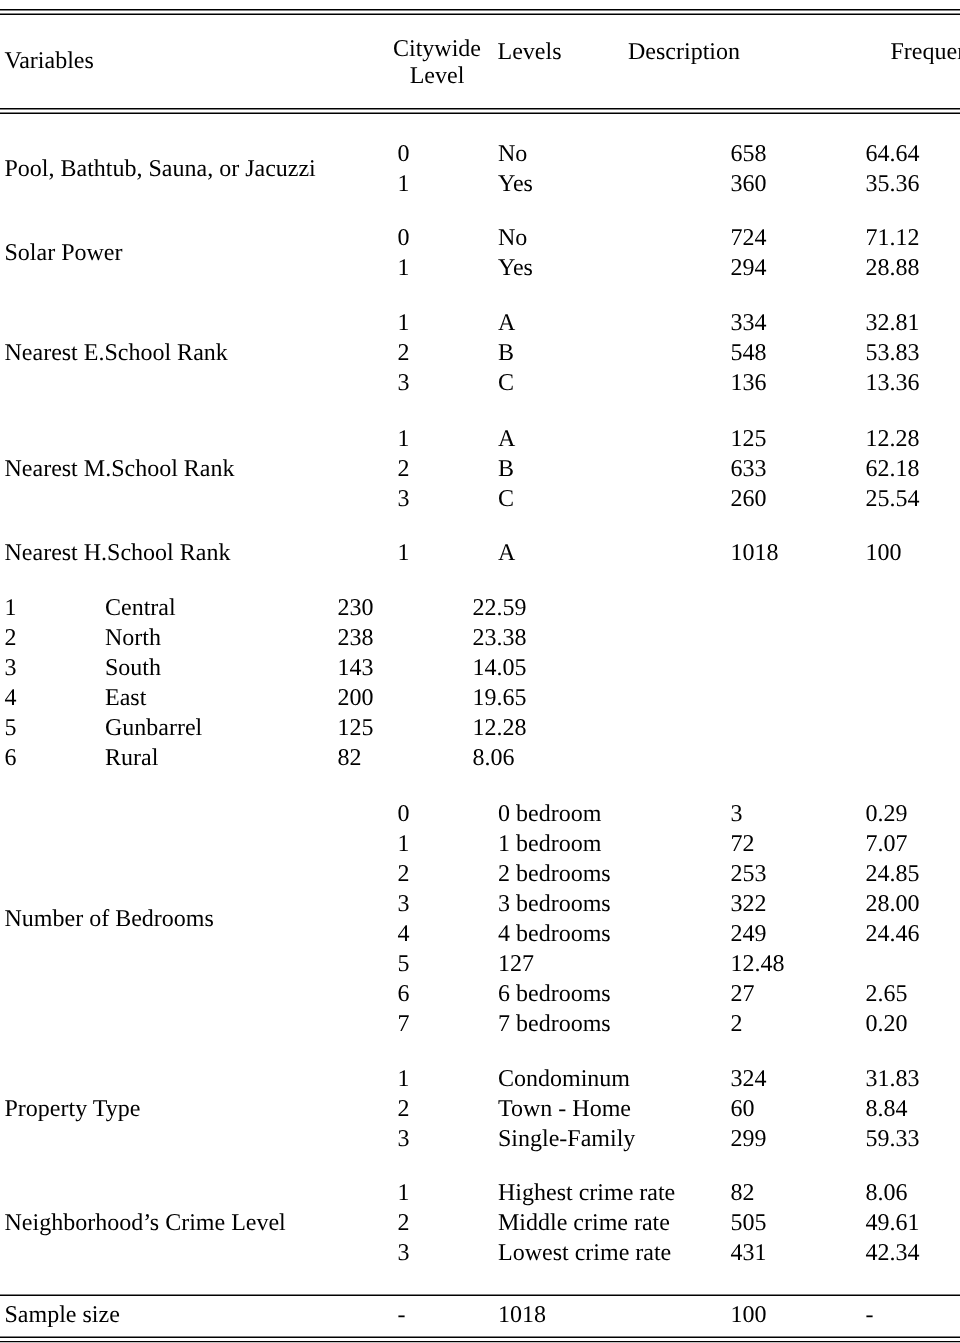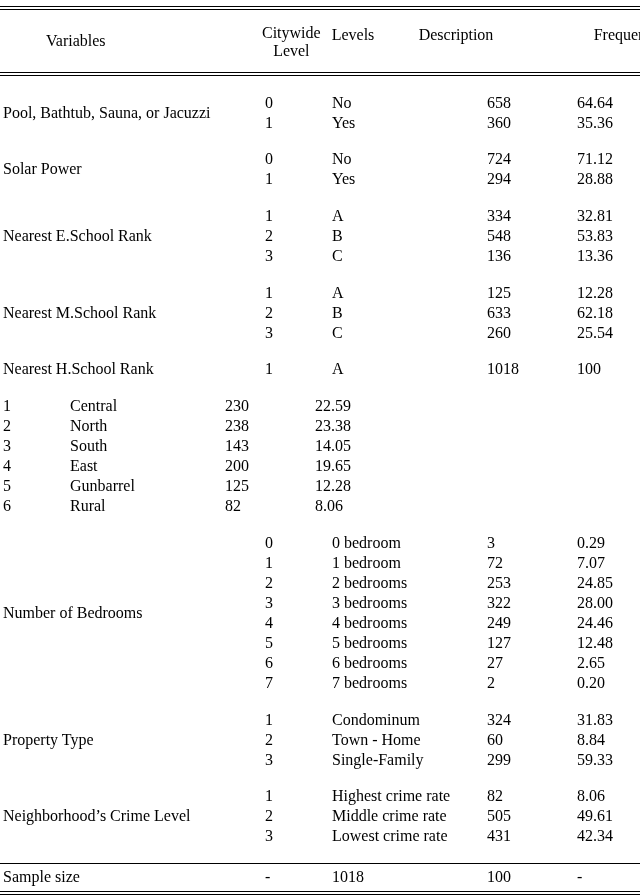--- a/index.html
+++ b/index.html
@@ -30,21 +30,20 @@
   }
   
   .header {
     display: grid;
     grid-template-columns: 262px 1fr;
   }
   .header-var {
     display: flex;
     align-items: center;
     padding-left: 3px;
-    margin-left: 43px;
   }
   .header-right {
     display: flex;
   }
   .spanner-title {
     text-align: center;
     padding: 14px 0 12px 0;
   }
   .cmidrule {
     border-top: 1px solid #000;
@@ -271,21 +270,20 @@
             <div>28.00</div>
           </div>
           <div class="row">
             <div>4</div>
             <div>4 bedrooms</div>
             <div>249</div>
             <div>24.46</div>
           </div>
           <div class="row">
             <div>5</div>
-            <div>5 bedrooms</div>
             <div>127</div>
             <div>12.48</div>
           </div>
           <div class="row">
             <div>6</div>
             <div>6 bedrooms</div>
             <div>27</div>
             <div>2.65</div>
           </div>
           <div class="row">

